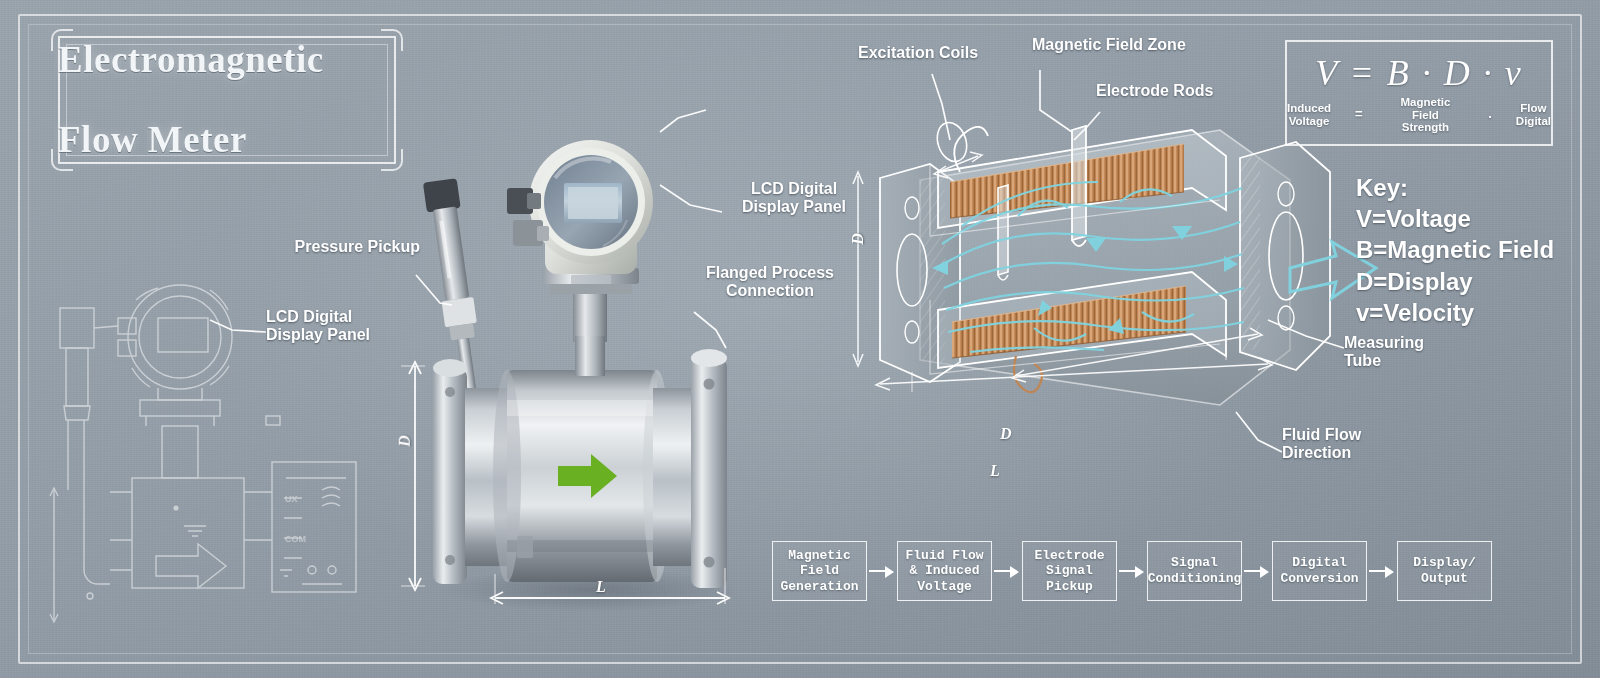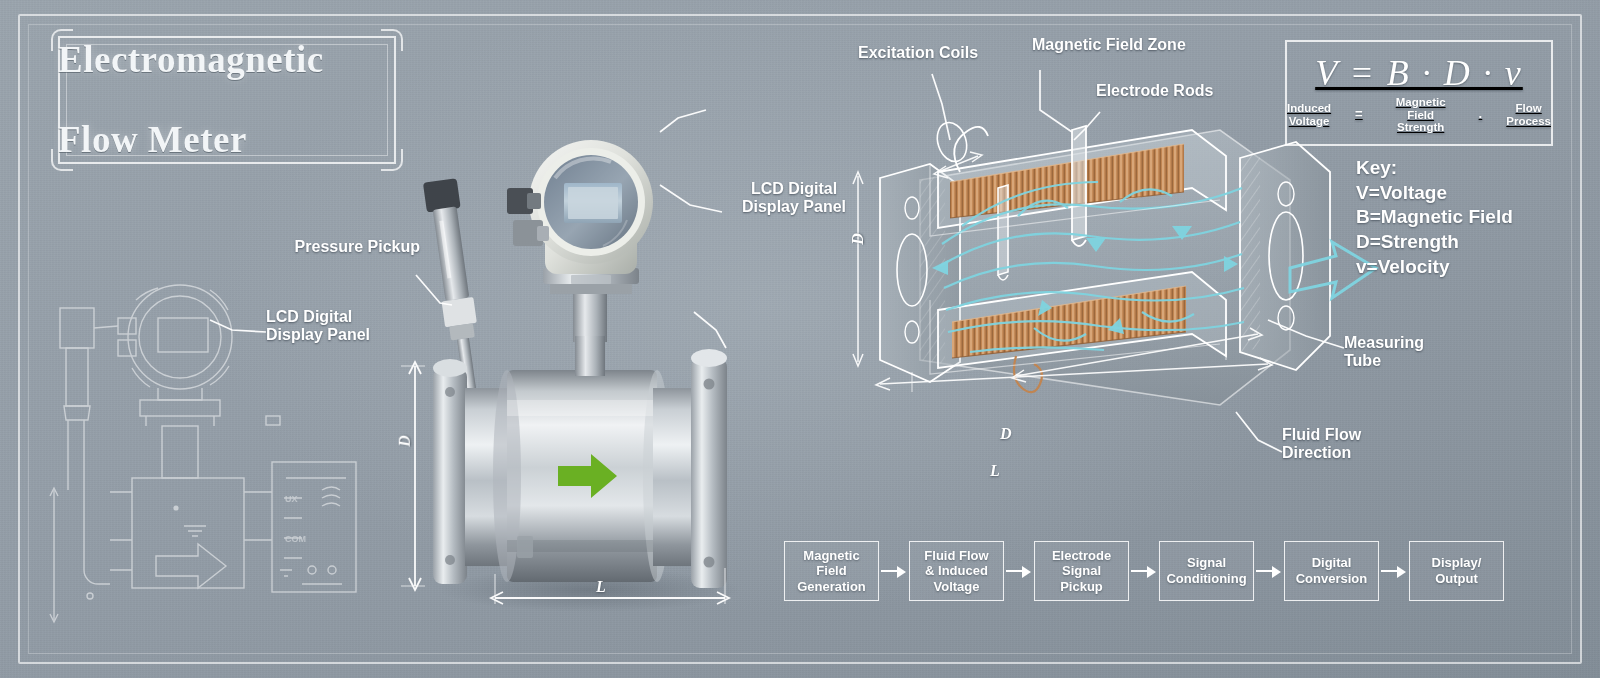--- a/index.html
+++ b/index.html
@@ -80,50 +80,50 @@
   .callout.right { text-align: right; }
   .callout.center { text-align: center; }
 
   
   #leaders { position: absolute; inset: 0; pointer-events: none; }
 
   
   #formula-box {
     position: absolute; left: 1285px; top: 40px; width: 268px; height: 106px;
     border: 2px solid rgba(255,255,255,0.80);
-    display: flex; flex-direction: column; align-items: center; justify-content: center; text-decoration: underline;
+    display: flex; flex-direction: column; align-items: center; justify-content: center;
   }
   #formula-main {
     font-family: "Liberation Serif", serif;
     font-style: italic;
     font-size: 36px;
     color: #ffffff;
     letter-spacing: 2px;
     text-shadow: 0 1px 2px rgba(60,70,80,0.6);
     margin-bottom: 2px;
   }
   #formula-sub {
     display: flex; align-items: center; justify-content: center; gap: 24px;
     color: #ffffff; font-size: 11.5px; font-weight: 700; line-height: 1.12;
     text-shadow: 0 1px 2px rgba(60,70,80,0.6);
   }
   #formula-sub .fs-cell { text-align: center; white-space: pre-line; }
   #formula-sub .fs-op { font-size: 13px; padding-bottom: 2px; }
 
   
   #key-block {
-    position: absolute; left: 1356px; top: 156px;
-    color: #ffffff; font-size: 19px; font-weight: 700; line-height: 1.30;
+    position: absolute; left: 1356px; top: 172px;
+    color: #ffffff; font-size: 24px; font-weight: 700; line-height: 1.30;
     text-shadow: 0 1px 2px rgba(60,70,80,0.7);
   }
 
   
   #flow-chain {
     position: absolute; left: 784px; top: 540px; width: 696px; height: 62px;
-    display: flex; align-items: center; justify-content: space-between;
+    display: flex; align-items: center; justify-content: center; font-family: Liberation Mono, monospace;
   }
   .flow-box {
     border: 1.6px solid rgba(255,255,255,0.85);
     color: #ffffff;
     font-size: 13px;
     font-weight: 700;
     line-height: 1.20;
     text-align: center;
     padding: 6px 7px;
     min-width: 95px;
@@ -543,20 +543,22 @@
 
   <div class="callout right" style="left:264px; top:238px; width:156px;">Pressure Pickup</div>
 
   <div class="callout" style="left:266px; top:308px; width:170px;">LCD Digital
 Display Panel</div>
 
 
   <div class="callout center" style="left:718px; top:180px; width:152px;">LCD Digital
 Display Panel</div>
 
+  <div class="callout center" style="left:688px; top:264px; width:164px;">Flanged Process
+Connection</div>
 
   <div class="callout" style="left:858px; top:44px; width:150px;">Excitation Coils</div>
 
   <div class="callout" style="left:1032px; top:36px; width:220px;">Magnetic Field Zone</div>
 
   <div class="callout" style="left:1096px; top:82px; width:180px;">Electrode Rods</div>
 
   <div class="callout" style="left:1344px; top:334px; width:140px;">Measuring
 Tube</div>
 
@@ -566,29 +568,29 @@
   <div id="formula-box">
     <div id="formula-main">V = B · D · v</div>
     <div id="formula-sub">
       <span class="fs-cell">Induced
 Voltage</span>
       <span class="fs-op">=</span>
       <span class="fs-cell">Magnetic Field
 Strength</span>
       <span class="fs-op">.</span>
       <span class="fs-cell">Flow
-Process</span>
+Digital</span>
     </div>
   </div>
 
   <div id="key-block">
     <div>Key:</div>
     <div>V=Voltage</div>
     <div>B=Magnetic Field</div>
-    <div>D=Strength</div>
+    <div>D=Display</div>
     <div>v=Velocity</div>
   </div>
 
   <div id="flow-chain">
     <div class="flow-box">Magnetic
 Field
 Generation</div>
     <div class="flow-arrow"></div>
     <div class="flow-box">Fluid Flow
 &amp; Induced

